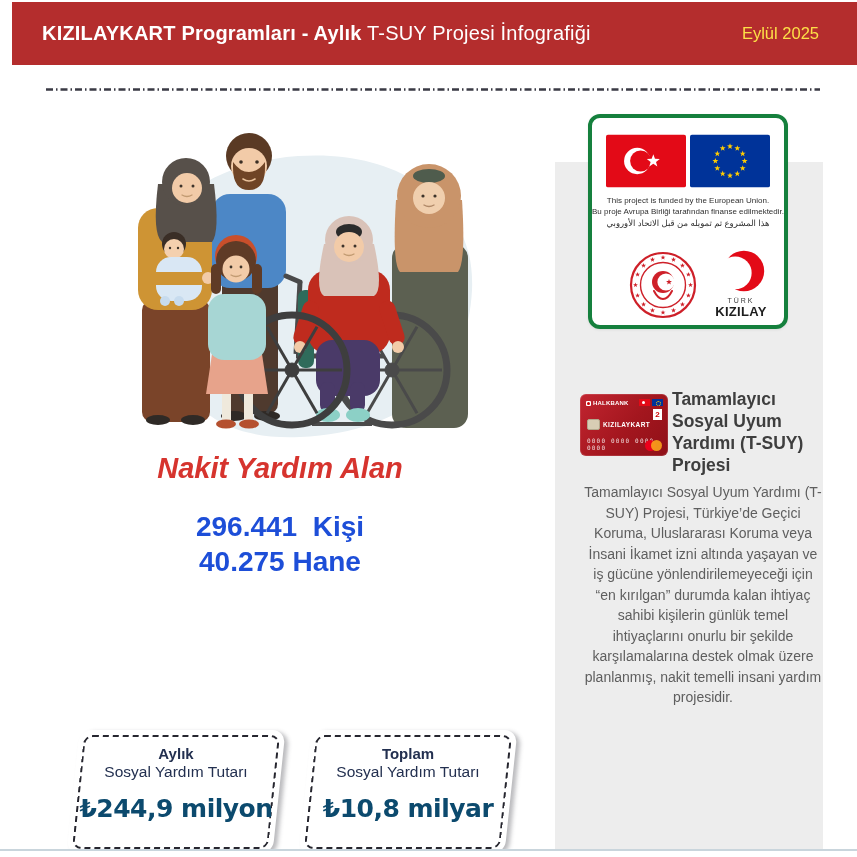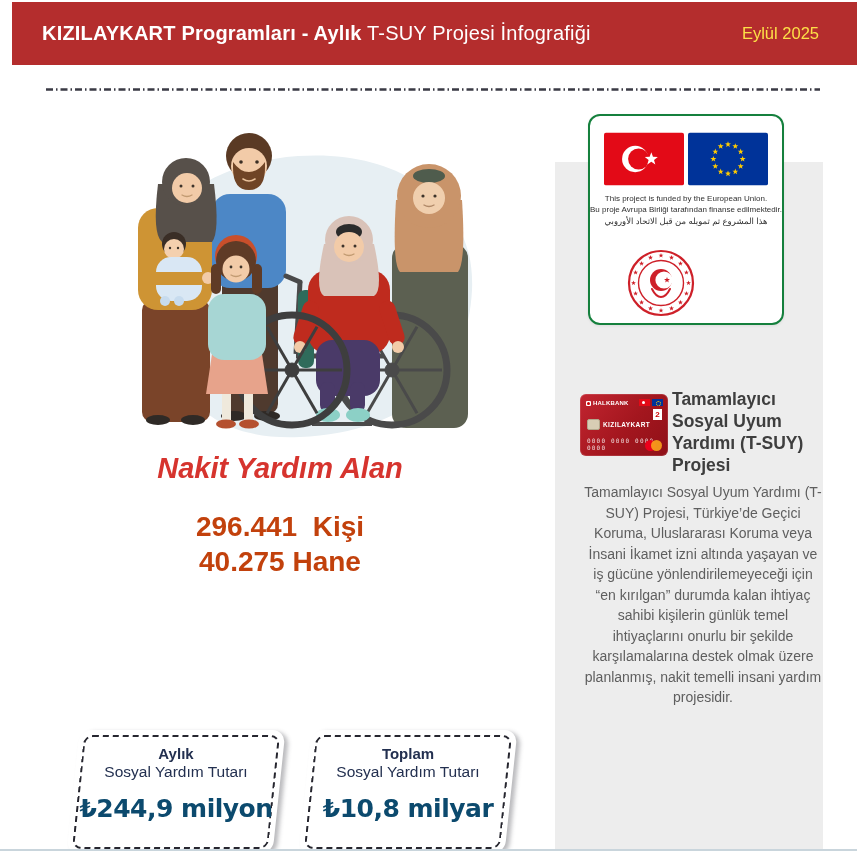--- a/index.html
+++ b/index.html
@@ -12,39 +12,39 @@
   .topbar-title{margin-left:30px;font-size:20px;color:#fff;letter-spacing:.2px;white-space:nowrap;}
   .topbar-title .tb-bold{font-weight:bold;}
   .topbar-date{position:absolute;right:38px;top:0;height:63px;display:flex;align-items:center;
                font-size:16.5px;color:#fde047;}
   .dash-sep{position:absolute;left:0;top:87px;width:857px;height:5px;}
 
   
   .illustration{position:absolute;left:62px;top:104px;width:440px;height:348px;}
   .stats{position:absolute;left:58px;top:452px;width:444px;text-align:center;}
   .stats-heading{font-size:29px;font-weight:bold;color:#D6342E;margin-bottom:24px;font-style:italic;}
-  .stats-people,.stats-households{font-size:28px;font-weight:bold;color:#c2410c;line-height:35px;white-space:pre;}
+  .stats-people,.stats-households{font-size:28px;font-weight:bold;color:#1d4ed8;line-height:35px;white-space:pre;}
 
   
   .coupon{position:absolute;width:206px;height:124px;z-index:1;}
   .coupon-left{left:56px;top:730px;margin-left:17px;}
   .coupon-right{left:305px;top:730px;}
   .coupon-shape{position:absolute;inset:0;background:#fff;border-radius:13px;
                 transform:skewX(-6deg);box-shadow:4px 2px 4px rgba(60,60,70,.35);}
   .coupon-shape::after{content:"";position:absolute;inset:5px;border:2.5px dashed #26262F;border-radius:9px;}
   .coupon-text{position:absolute;inset:0;text-align:center;padding-top:15px;z-index:2;}
   .c-title{font-size:15px;font-weight:bold;color:#233050;}
   .c-sub{font-size:15.5px;color:#233050;margin-top:1px;}
   .c-amount{margin-top:13px;font-family:"DejaVu Sans",sans-serif;font-weight:bold;
             font-size:25px;color:#0c4a6e;letter-spacing:-.5px;}
 
   
   .panel{position:absolute;left:555px;top:162px;width:268px;height:688px;background:#EDEDED;}
   .flags-card{position:absolute;left:588px;top:114px;width:192px;height:207px;background:#fff;
-              border:2px solid #15803d;border-radius:12px;box-shadow:0 1px 3px rgba(0,0,0,.07);z-index:2;}
+              border:4px solid #15803d;border-radius:12px;box-shadow:0 1px 3px rgba(0,0,0,.07);z-index:2;}
   .flags-row{position:absolute;left:14px;top:15px;display:flex;gap:4px;}
   .funding-text{position:absolute;left:0;top:78px;width:192px;text-align:center;}
   .funding-text p{margin:0;font-size:8px;line-height:10.5px;color:#2F2F2F;}
   .funding-text p.ar{font-size:8.5px;line-height:12px;}
   .logos-row{position:absolute;left:0;top:130px;width:192px;height:72px;}
   .ministry{position:absolute;left:36px;top:2px;}
   .kizilay{position:absolute;left:120px;top:0;width:58px;text-align:center;}
   .kizilay-top{font-size:7px;letter-spacing:2px;color:#3A3A3A;margin-top:-1px;}
   .kizilay-name{font-size:13px;font-weight:bold;color:#1E1E1E;letter-spacing:.3px;}
 
@@ -292,20 +292,28 @@
           <use href="#ms" x="35" y="7.5"></use>
             <use href="#ms" x="45.52" y="9.59"></use>
             <use href="#ms" x="54.45" y="15.55"></use>
           <use href="#ms" x="60.41" y="24.48"></use>
         </g>
         <circle cx="35" cy="32" r="11" fill="#CE2029"></circle>
         <circle cx="38" cy="32" r="8.6" fill="#fff"></circle>
         <use href="#ms" fill="#CE2029" transform="translate(41,32) scale(1.2)"></use>
         <path d="M26,41 Q30,49 35,49 Q40,49 44,41" stroke="#CE2029" stroke-width="2" fill="none" stroke-linecap="round"></path>
       </svg>
+      <div class="kizilay">
+        <svg width="58" height="46" viewBox="0 0 60 46">
+          <circle cx="33" cy="23" r="21" fill="#E30A17"></circle>
+          <circle cx="24" cy="25" r="17" fill="#fff"></circle>
+        </svg>
+        <div class="kizilay-top">TÜRK</div>
+        <div class="kizilay-name">KIZILAY</div>
+      </div>
     </div>
   </div>
 
   <div class="bankcard">
     <div class="bc-bank">
       <span class="bc-banklogo"></span>
       <span>HALKBANK</span>
     </div>
     <div class="bc-flags">
       <span class="bc-flag-tr"></span>

